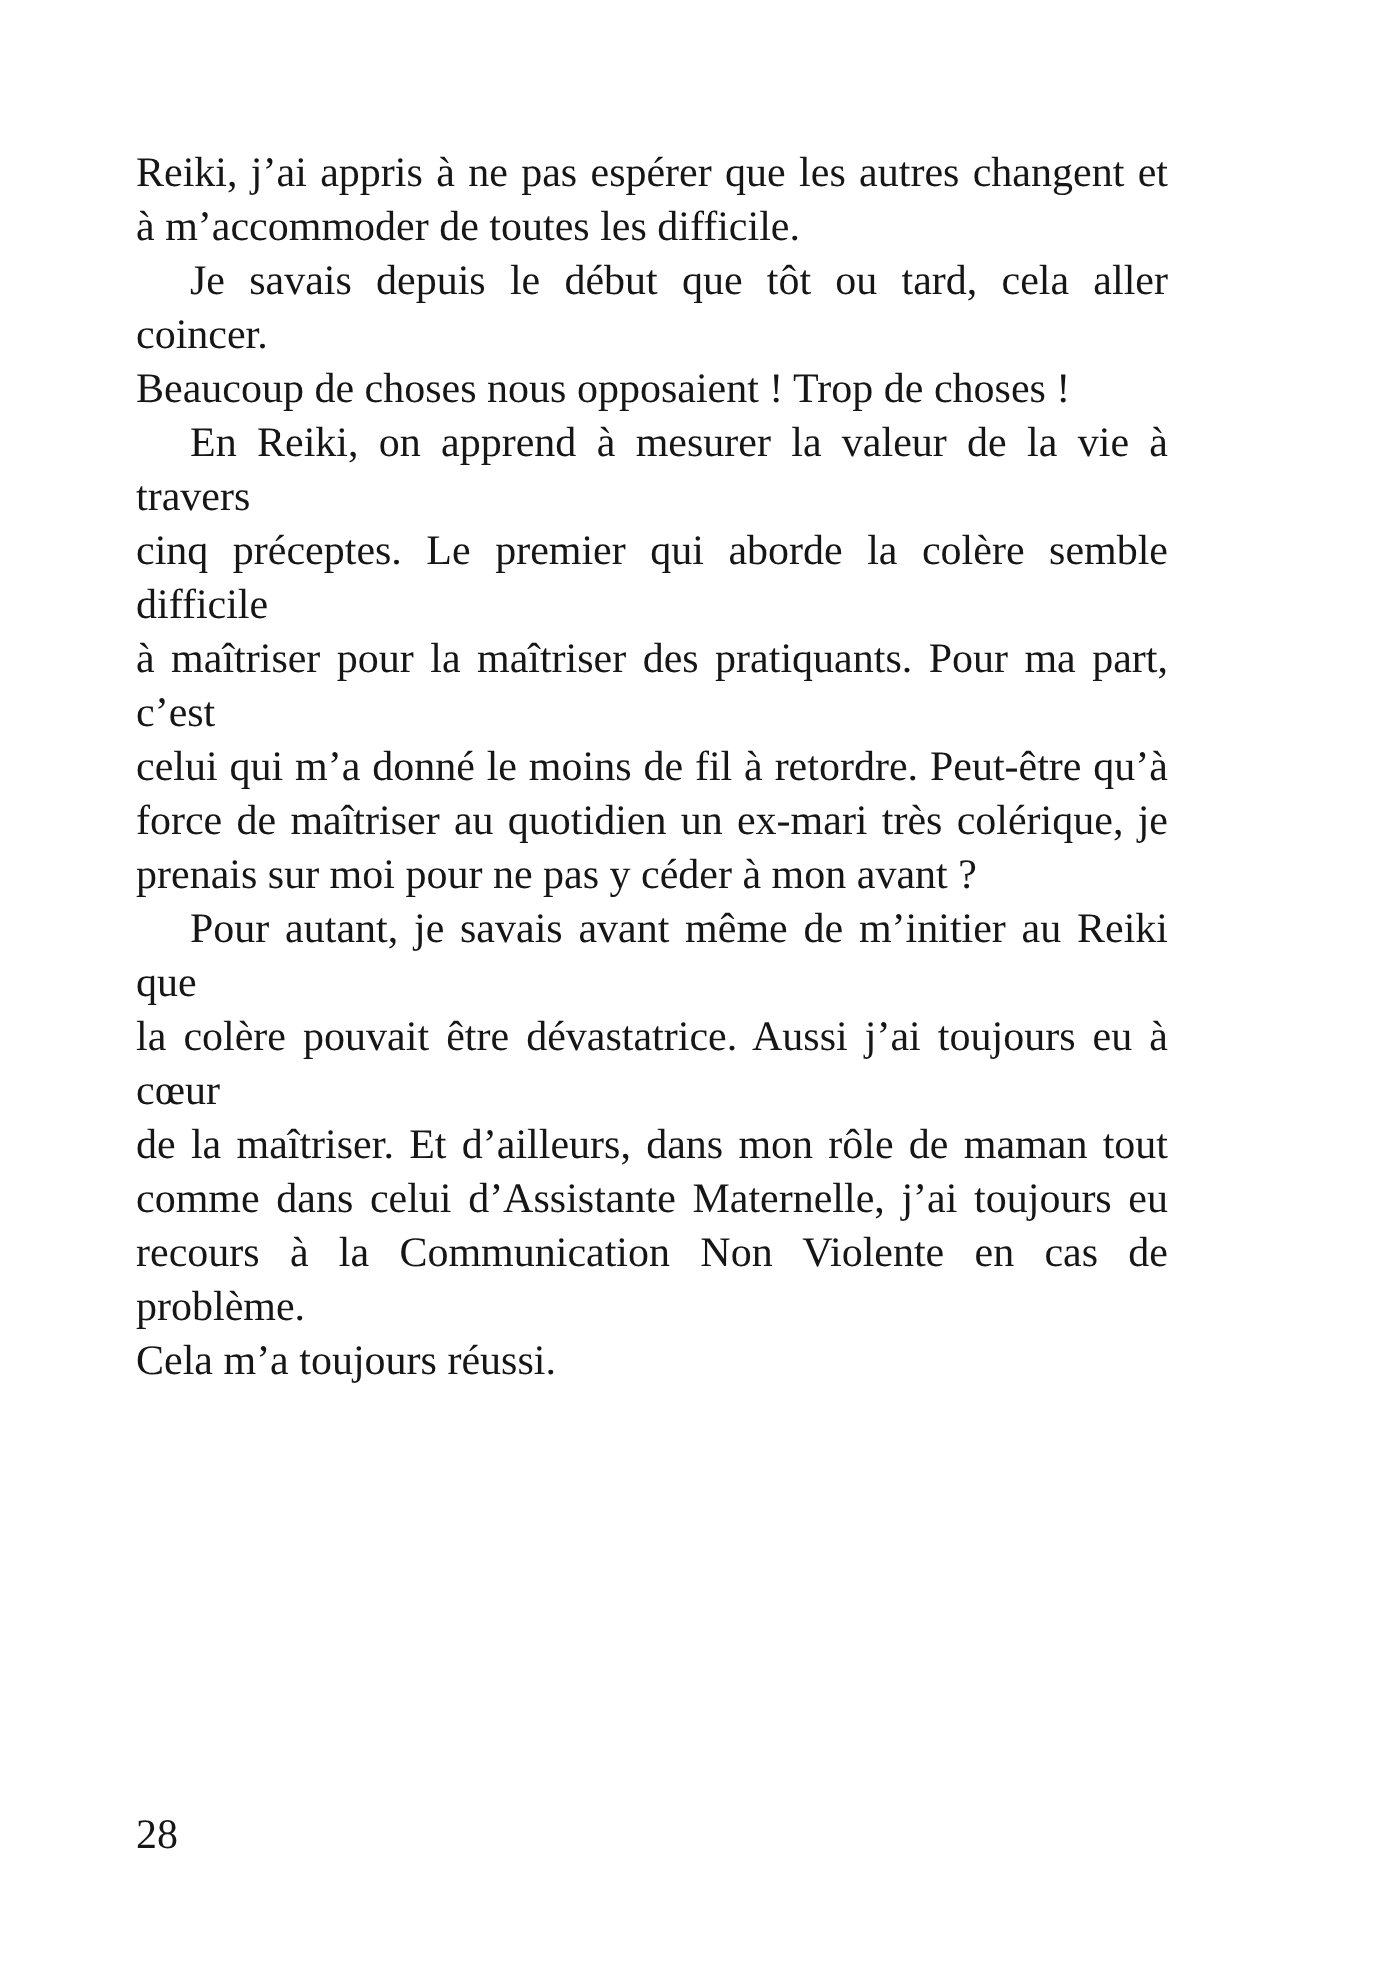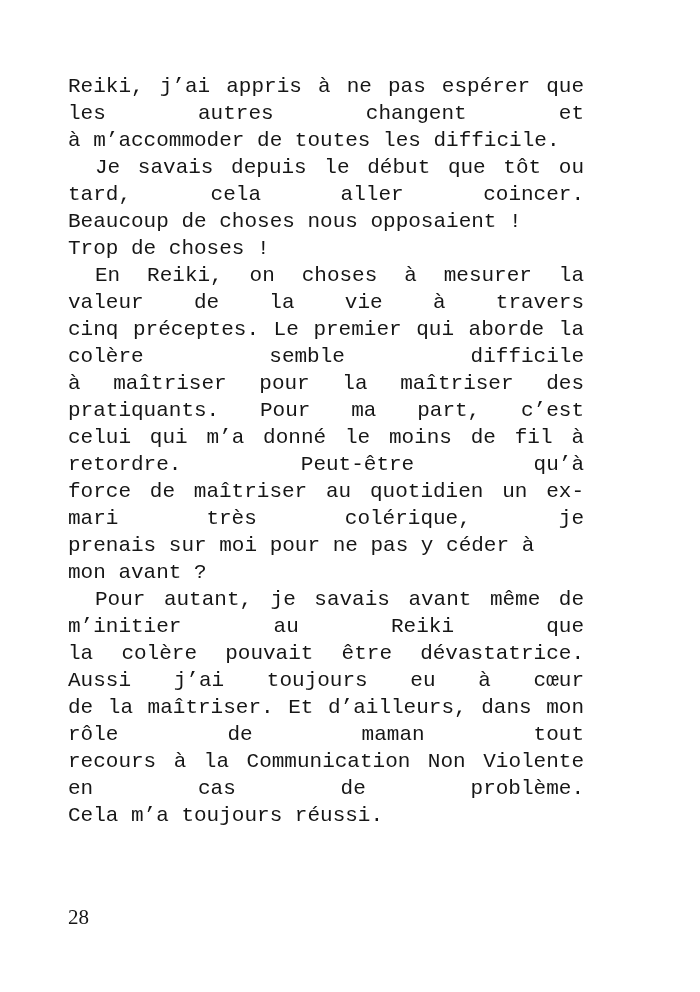--- a/index.html
+++ b/index.html
@@ -16,21 +16,20 @@
     font-family: "Liberation Serif", "DejaVu Serif", serif;
   }
   .text-block {
     position: absolute;
     left: 68px;
     top: 73px;
     width: 516px;
     font-size: 21px;
     line-height: 27px;
     color: #161616;
-    font-family: Liberation Mono, monospace;
   }
   .line {
     width: 100%;
   }
   .line.justify {
     text-align: justify;
     text-align-last: justify;
   }
   .line.left {
     text-align: left;
@@ -50,26 +49,27 @@
 </style>
 </head>
 <body>
 
 <div class="page">
   <main class="text-block">
       <div class="line justify">Reiki, j’ai appris à ne pas espérer que les autres changent et</div>
       <div class="line left">à m’accommoder de toutes les difficile.</div>
       <div class="line justify indent">Je savais depuis le début que tôt ou tard, cela aller coincer.</div>
       <div class="line left">Beaucoup de choses nous opposaient ! Trop de choses !</div>
-      <div class="line justify indent">En Reiki, on choses à mesurer la valeur de la vie à travers</div>
+      <div class="line justify indent">En Reiki, on apprend à mesurer la valeur de la vie à travers</div>
       <div class="line justify">cinq préceptes. Le premier qui aborde la colère semble difficile</div>
       <div class="line justify">à maîtriser pour la maîtriser des pratiquants. Pour ma part, c’est</div>
       <div class="line justify">celui qui m’a donné le moins de fil à retordre. Peut-être qu’à</div>
       <div class="line justify">force de maîtriser au quotidien un ex-mari très colérique, je</div>
       <div class="line left">prenais sur moi pour ne pas y céder à mon avant ?</div>
       <div class="line justify indent">Pour autant, je savais avant même de m’initier au Reiki que</div>
       <div class="line justify">la colère pouvait être dévastatrice. Aussi j’ai toujours eu à cœur</div>
       <div class="line justify">de la maîtriser. Et d’ailleurs, dans mon rôle de maman tout</div>
+      <div class="line justify">comme dans celui d’Assistante Maternelle, j’ai toujours eu</div>
       <div class="line justify">recours à la Communication Non Violente en cas de problème.</div>
       <div class="line left">Cela m’a toujours réussi.</div>
     </main>
   <div class="page-number">28</div>
 </div>
 
 </body></html>

